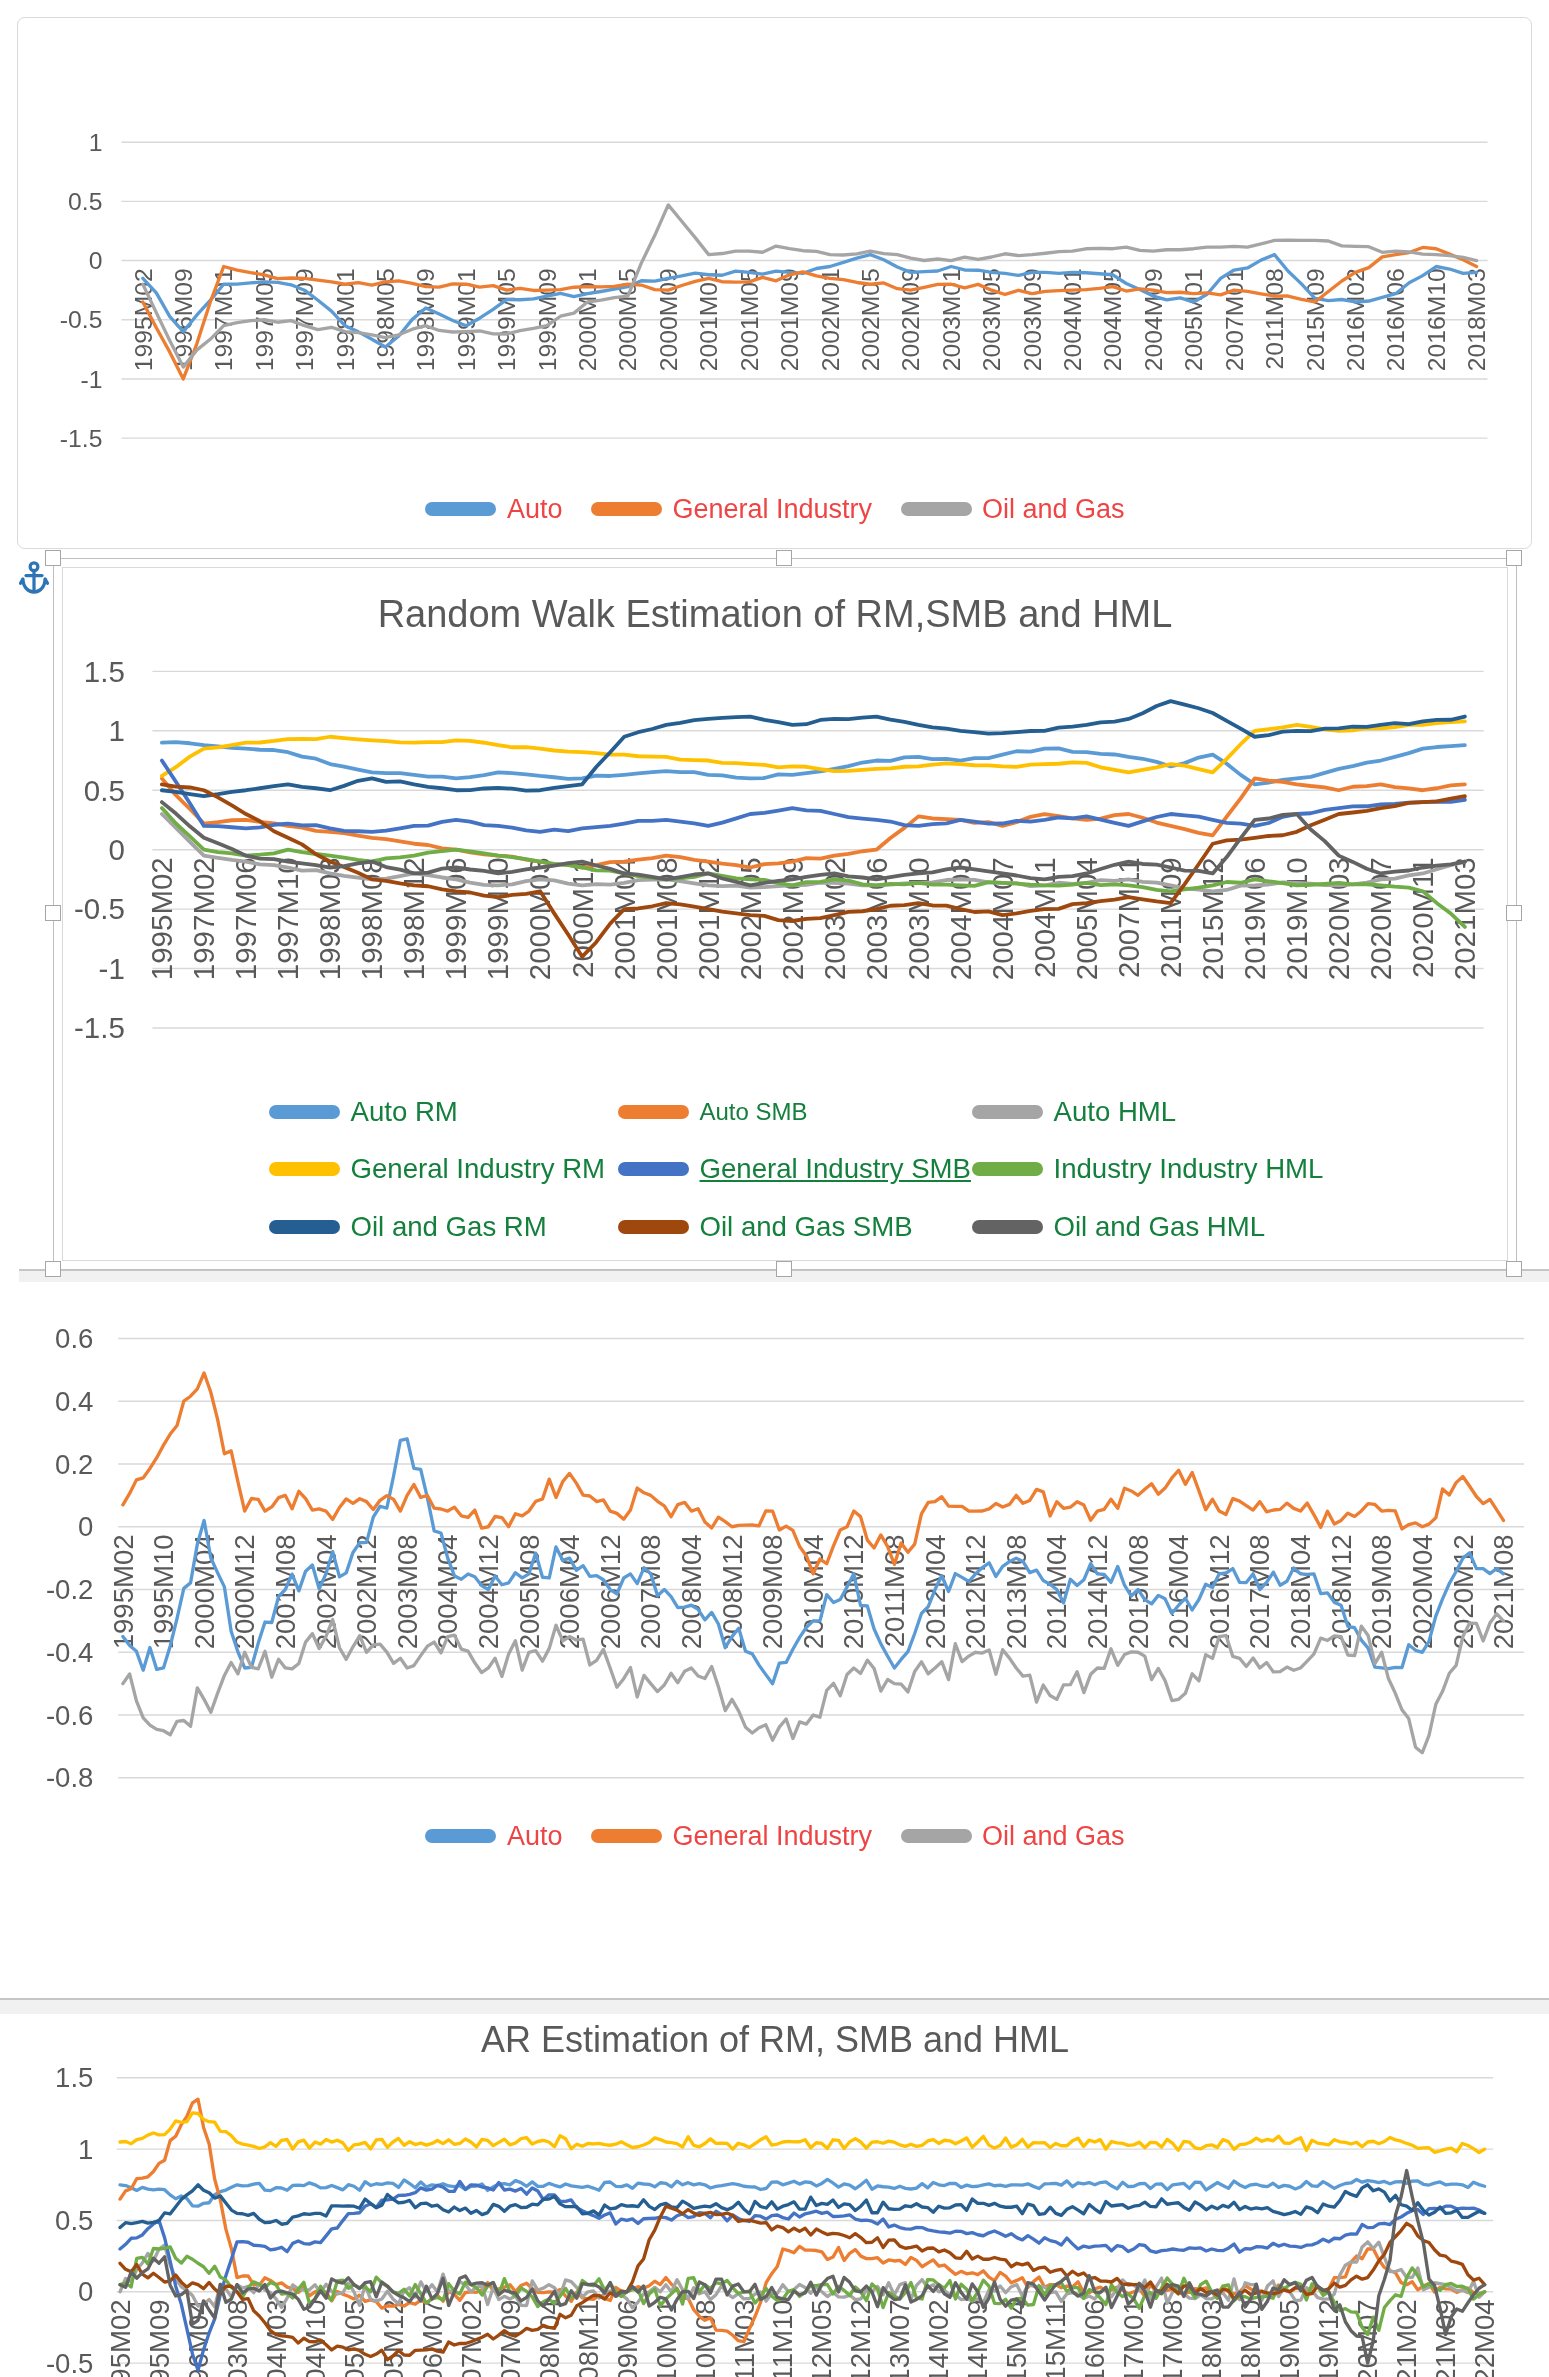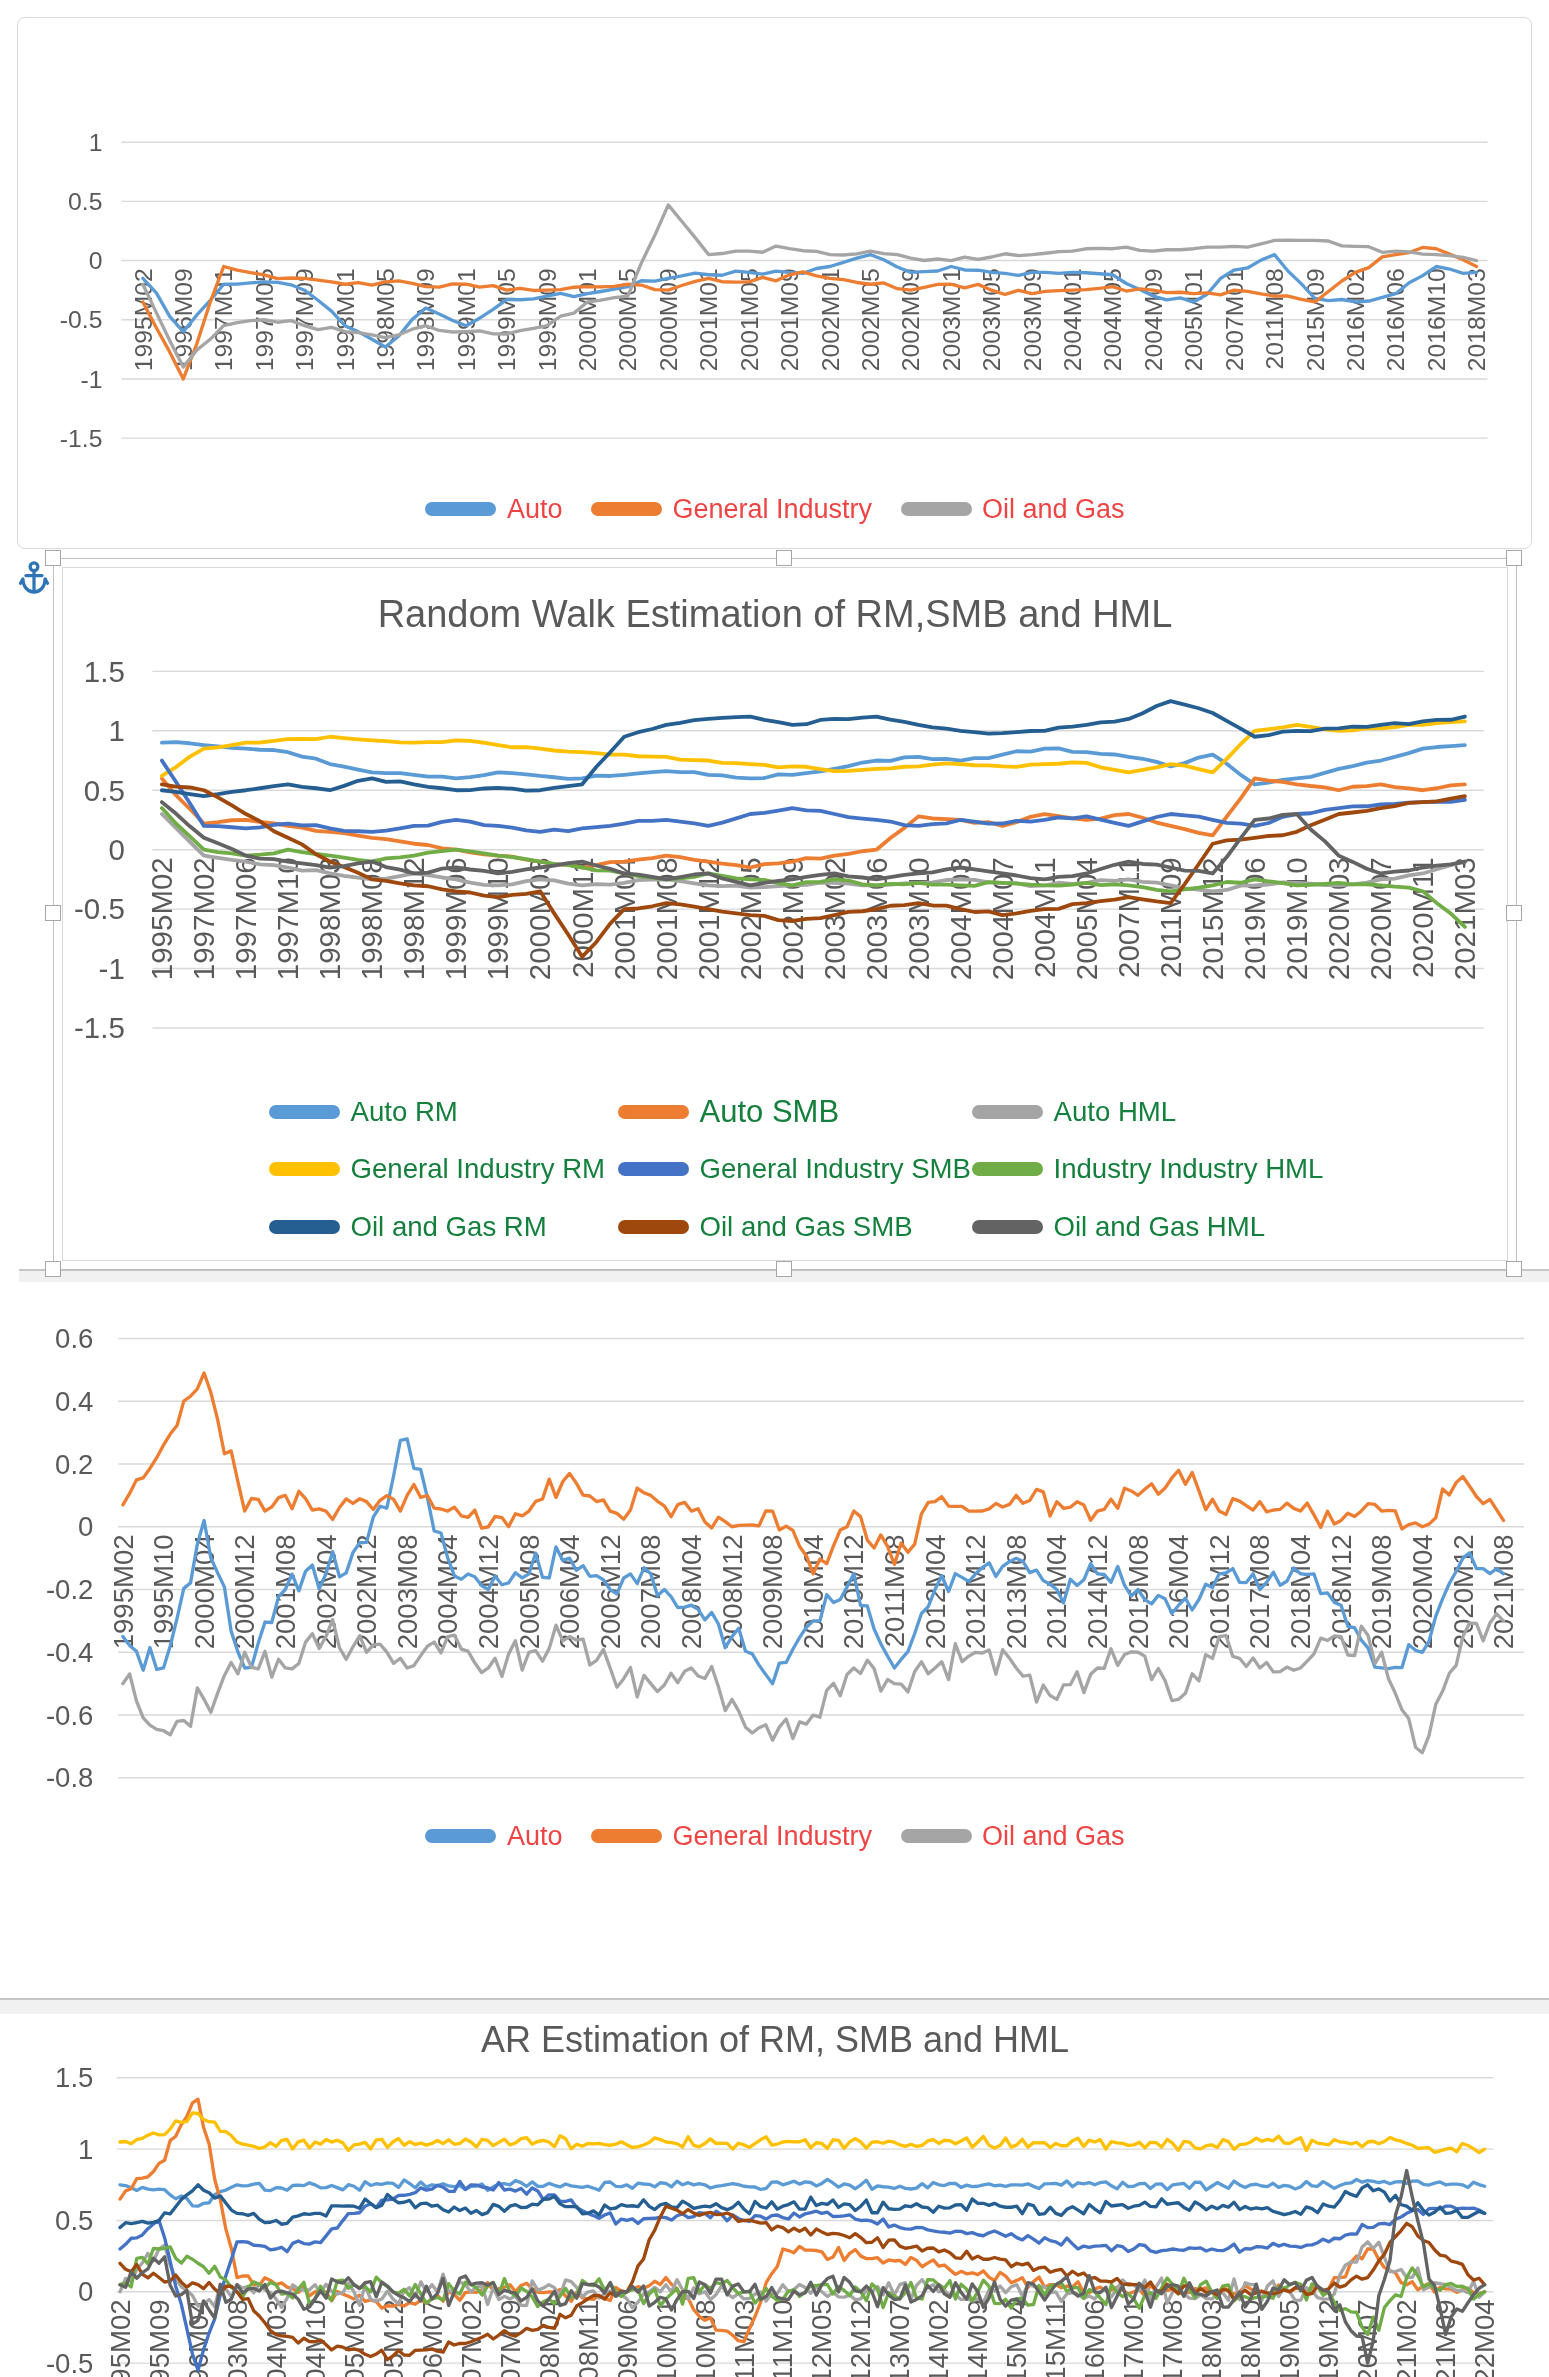--- a/index.html
+++ b/index.html
@@ -295,33 +295,33 @@
         </div>
         <div class="legend-item">
           <span class="swatch" style="background: rgb(165, 165, 165);"></span>
           <span>Oil and Gas</span>
         </div>
       </div>
       <div class="legend-item legend-item-abs" style="left: 269px; top: 1097px; font-size: 27.6px;">
         <span class="swatch" style="background: rgb(91, 155, 213);"></span>
         <span>Auto RM</span>
       </div>
-      <div class="legend-item legend-item-abs" style="left: 618px; top: 1097px; font-size: 31px;">
+      <div class="legend-item legend-item-abs" style="left: 618px; top: 1097px; font-size: 24px;">
         <span class="swatch" style="background: rgb(237, 125, 49);"></span>
         <span>Auto SMB</span>
       </div>
       <div class="legend-item legend-item-abs" style="left: 972px; top: 1097px; font-size: 27.6px;">
         <span class="swatch" style="background: rgb(165, 165, 165);"></span>
         <span>Auto HML</span>
       </div>
       <div class="legend-item legend-item-abs" style="left: 269px; top: 1154px; font-size: 27.6px;">
         <span class="swatch" style="background: rgb(255, 192, 0);"></span>
         <span>General Industry RM</span>
       </div>
-      <div class="legend-item legend-item-abs" style="left: 618px; top: 1154px; font-size: 27.6px;">
+      <div class="legend-item legend-item-abs" style="left: 618px; top: 1154px; font-size: 27.6px; text-decoration: underline;">
         <span class="swatch" style="background: rgb(68, 114, 196);"></span>
         <span>General Industry SMB</span>
       </div>
       <div class="legend-item legend-item-abs" style="left: 972px; top: 1154px; font-size: 27.6px;">
         <span class="swatch" style="background: rgb(112, 173, 71);"></span>
         <span>Industry Industry HML</span>
       </div>
       <div class="legend-item legend-item-abs" style="left: 269px; top: 1212px; font-size: 27.6px;">
         <span class="swatch" style="background: rgb(37, 94, 145);"></span>
         <span>Oil and Gas RM</span>

